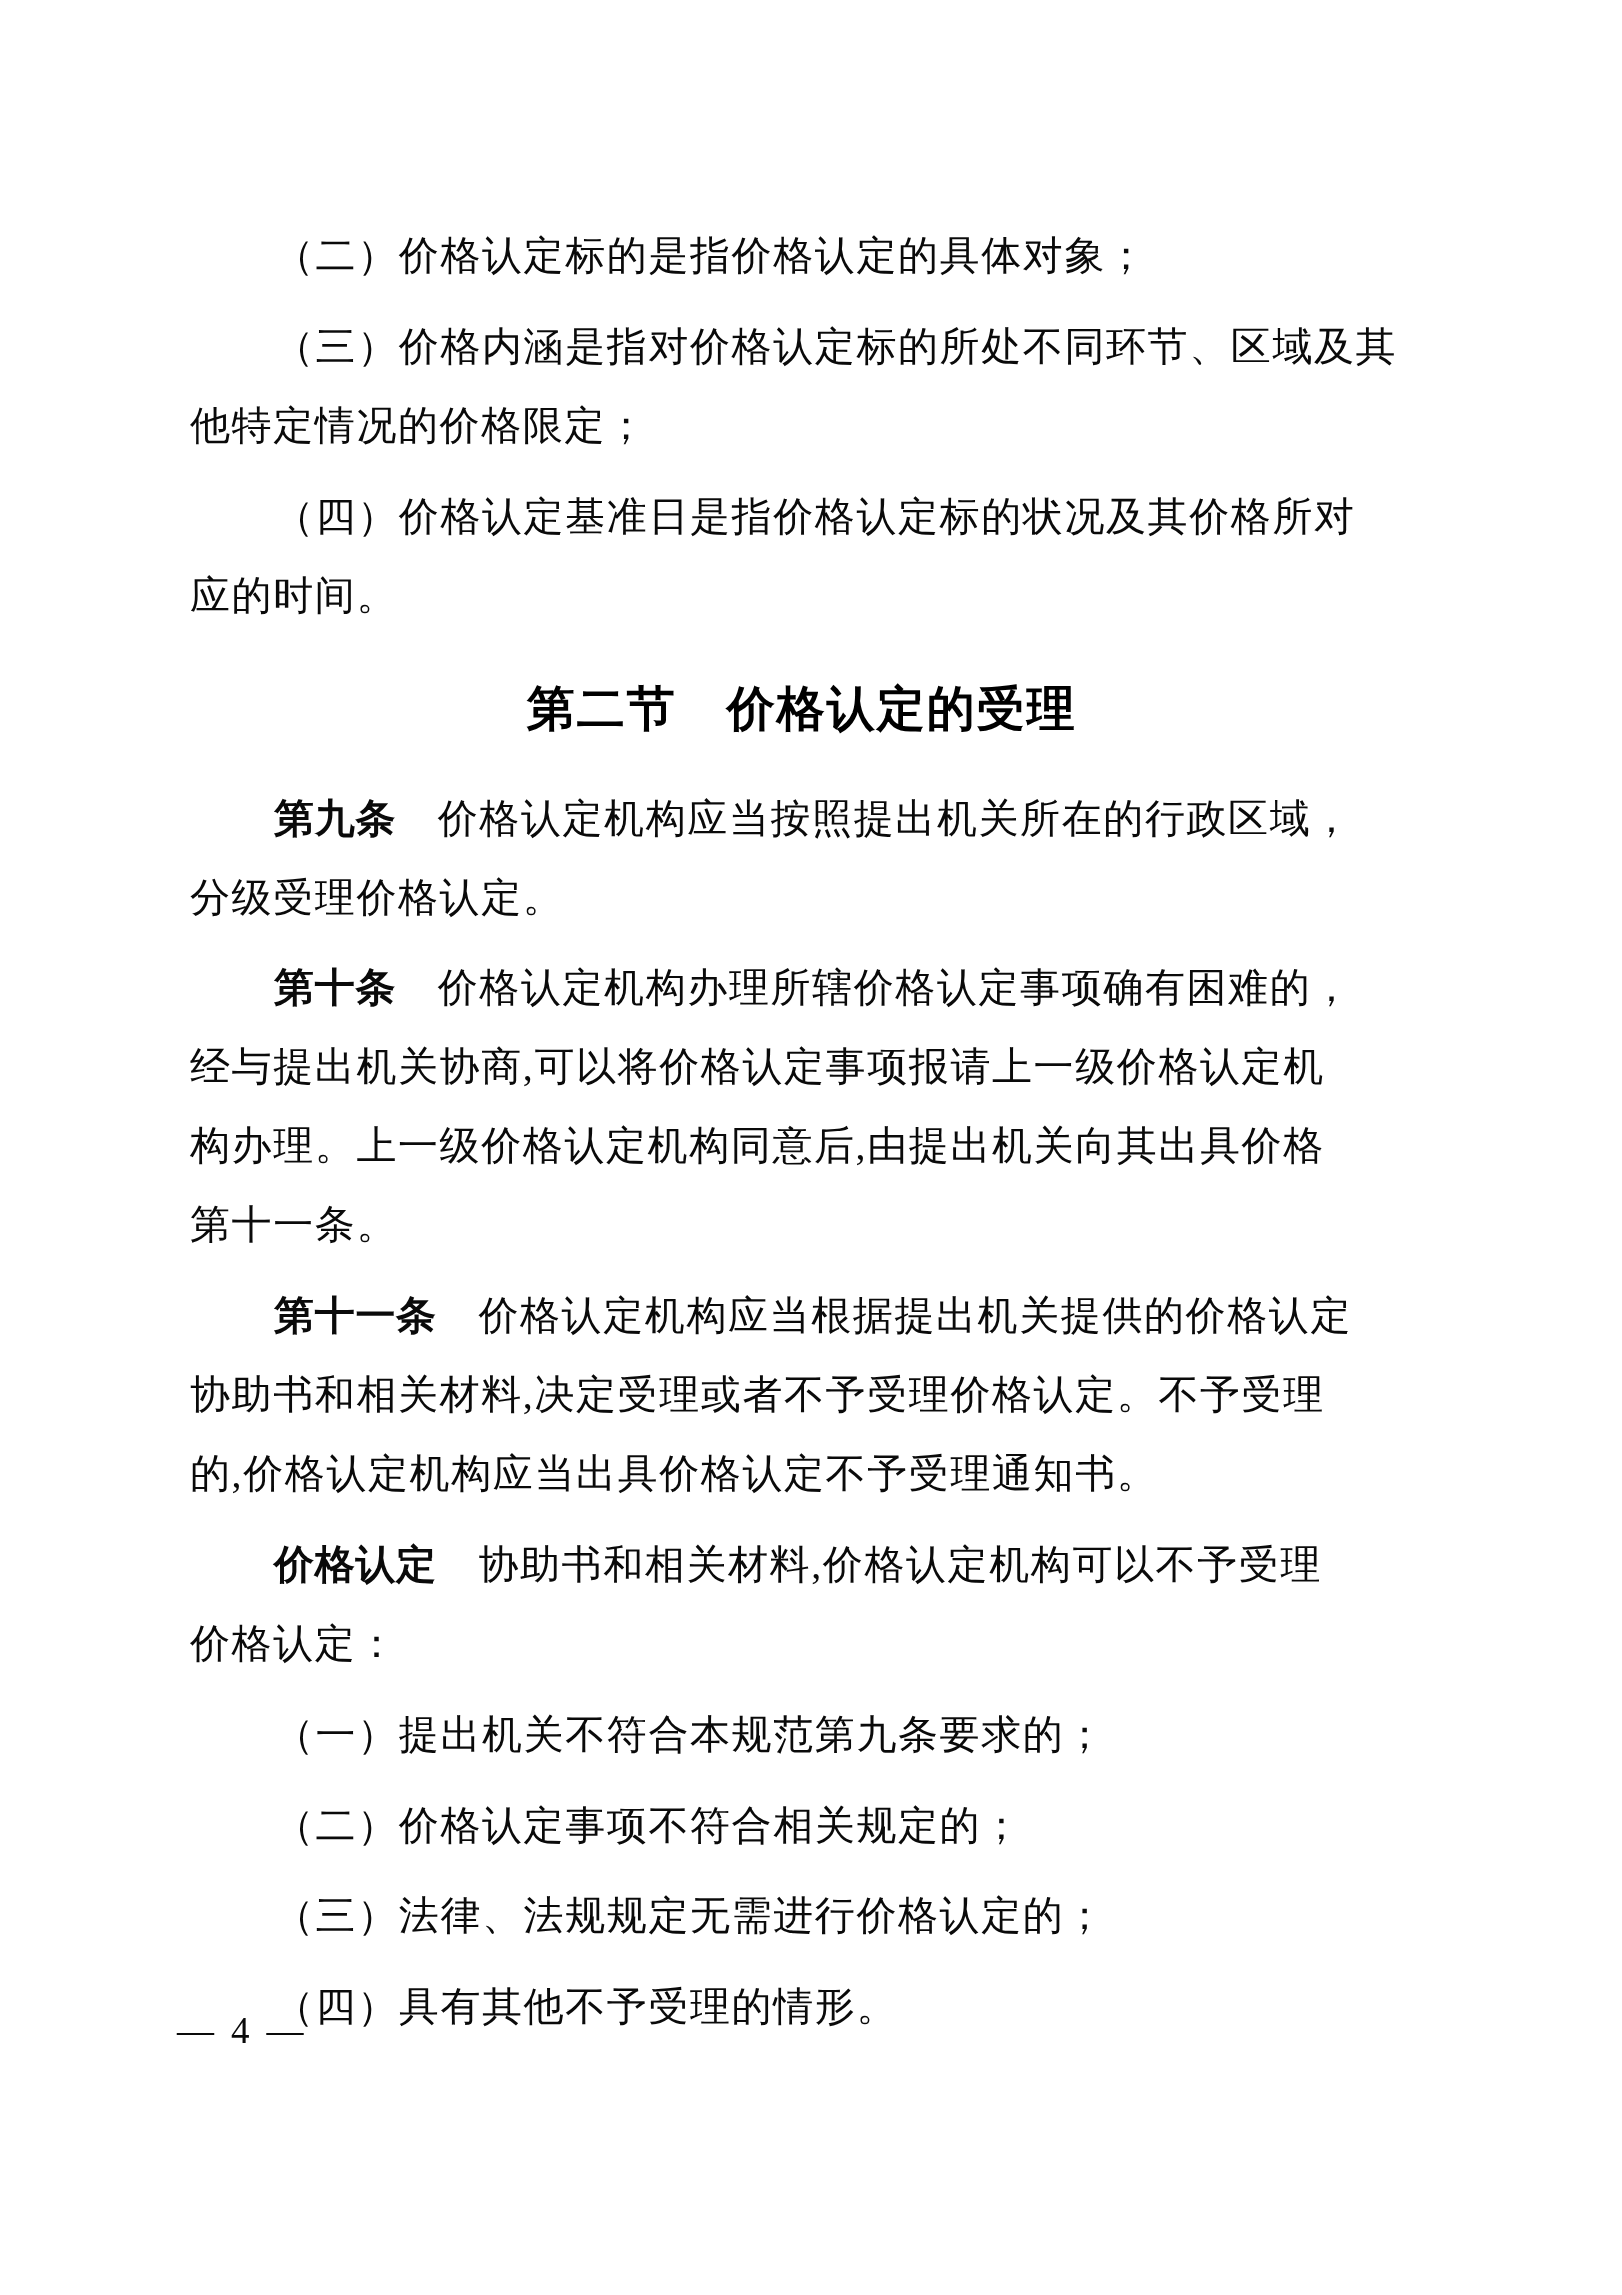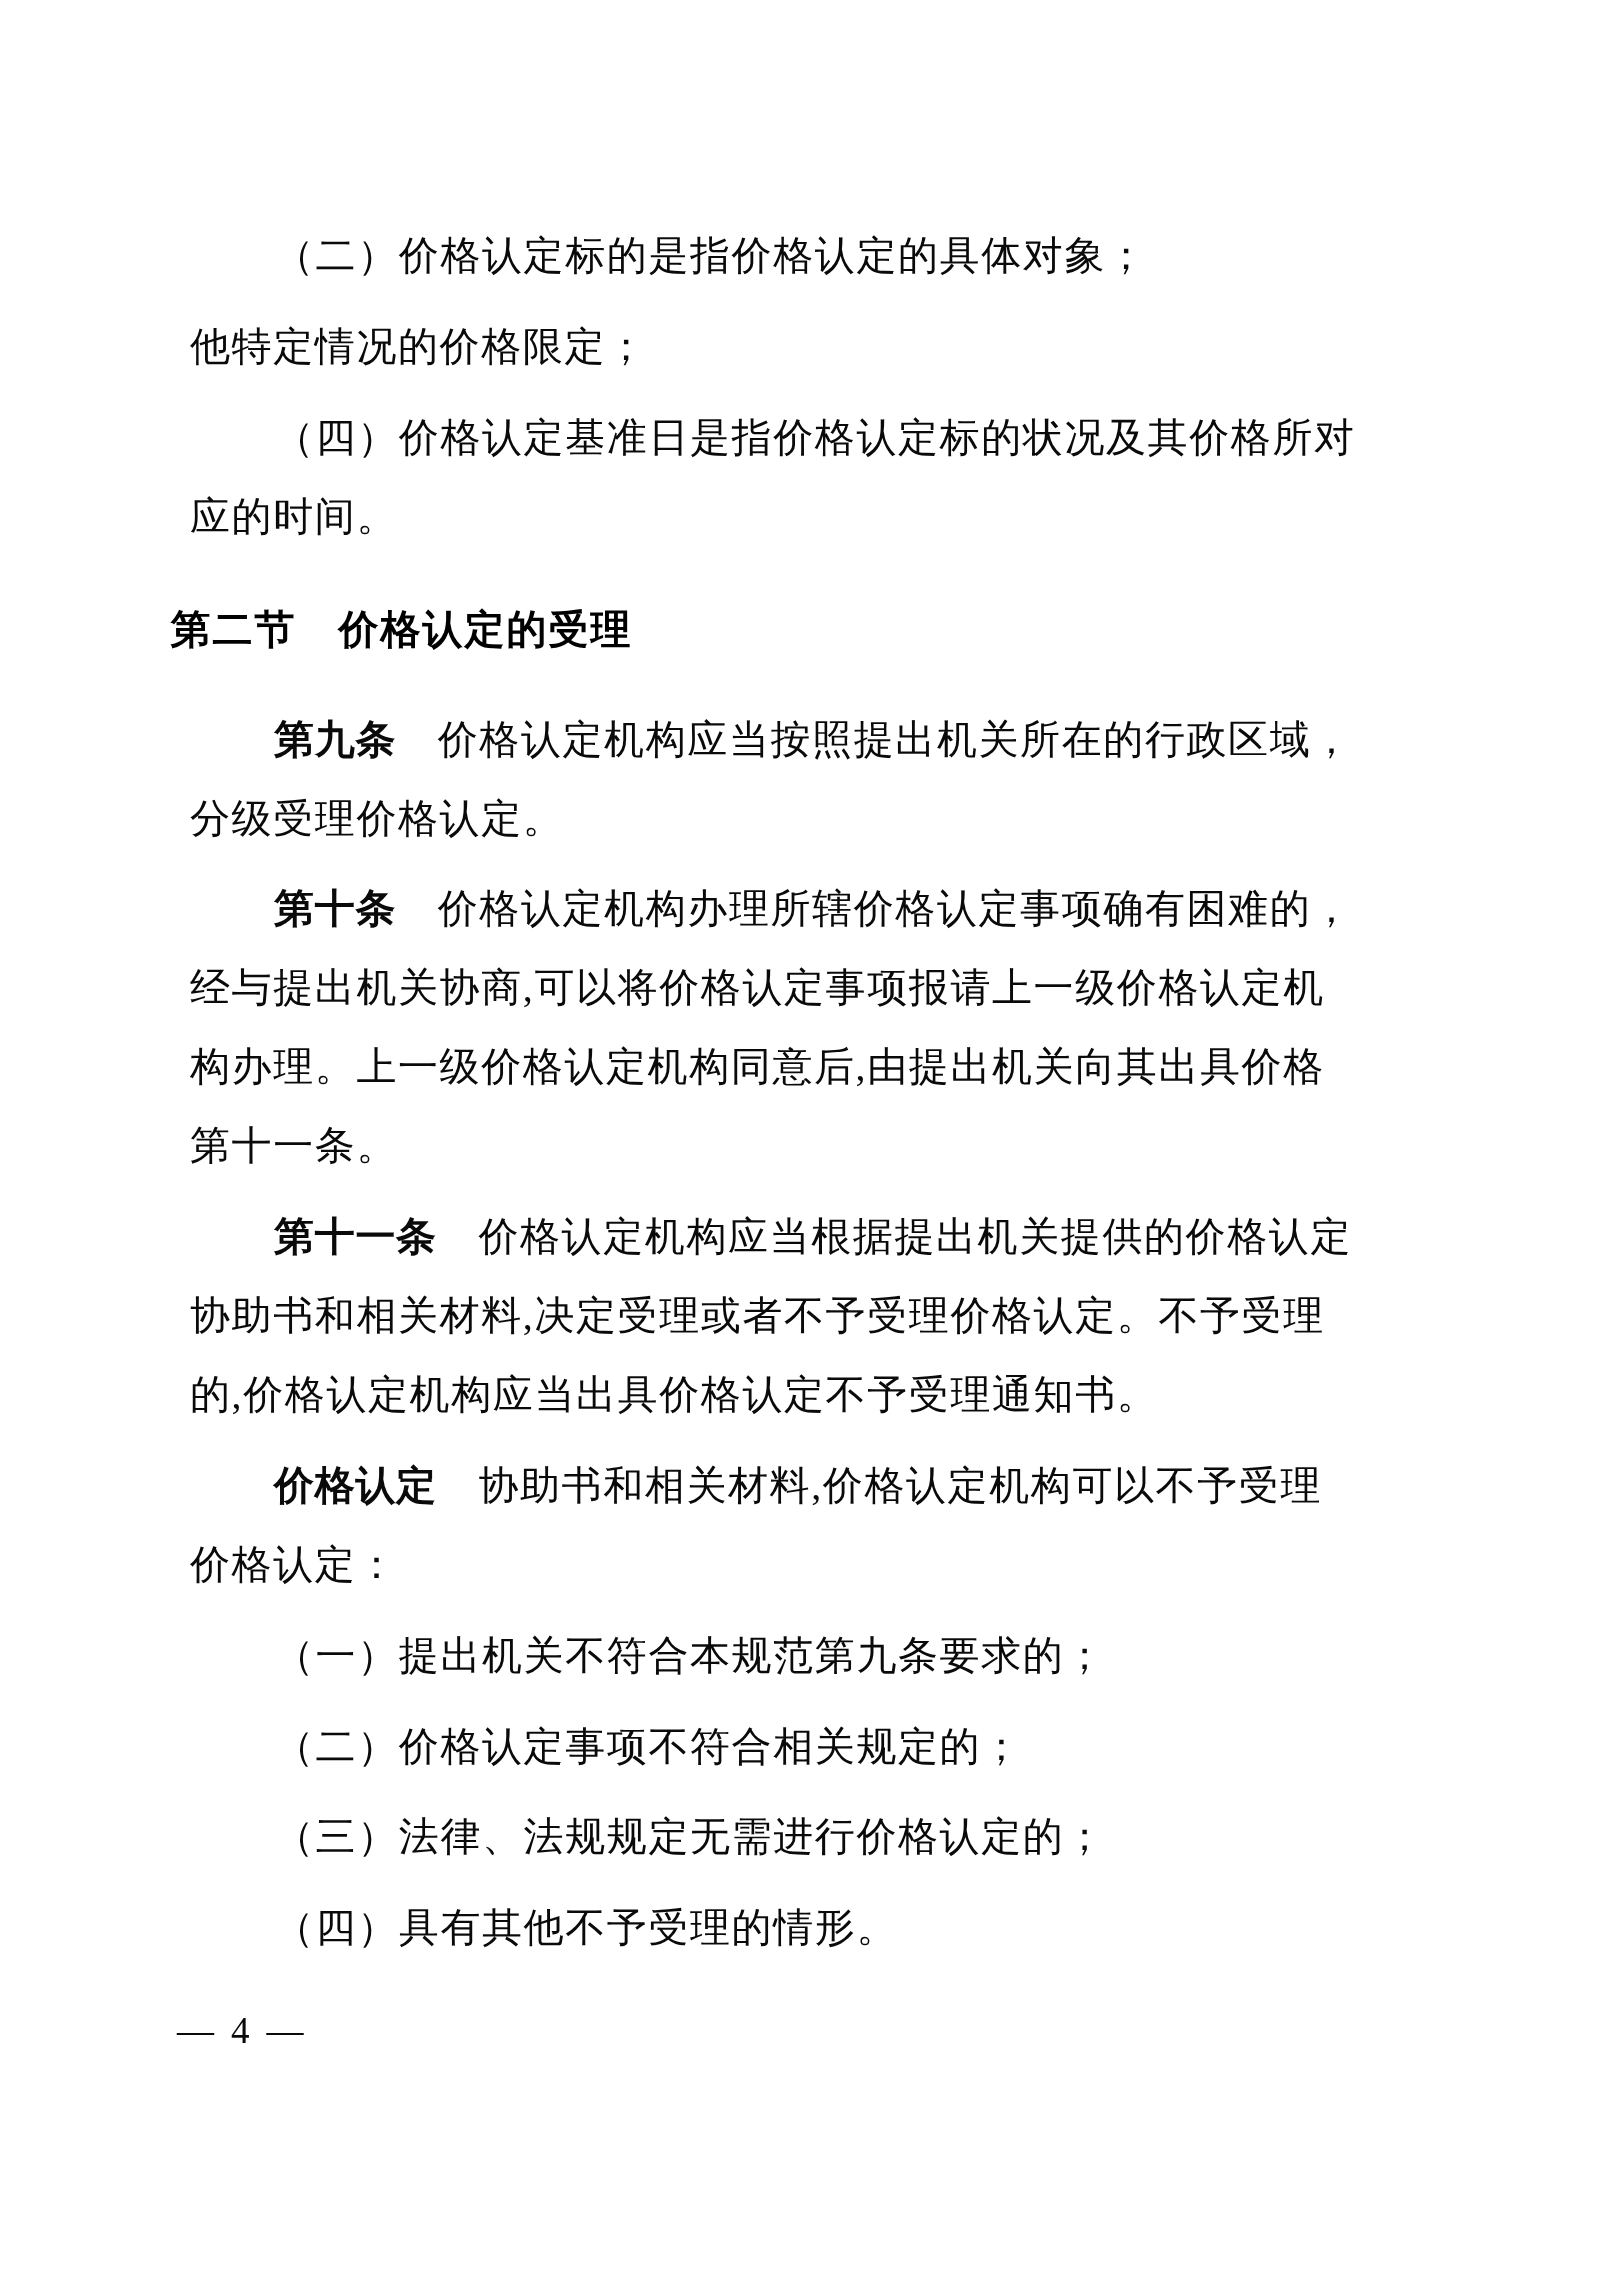--- a/index.html
+++ b/index.html
@@ -42,24 +42,24 @@
     font-weight: 400;
   }
 
   
   .indent {
     text-indent: 84px;
   }
 
   
   .section-heading {
-    font-size: 40px;
+    font-size: 48px;
     line-height: 79px;
     font-weight: 700;
-    text-align: left;
+    text-align: center;
     letter-spacing: 2px;
     white-space: pre;
     margin-left: -19.6px;
   }
 
   
   .article-no {
     font-weight: 700;
     letter-spacing: 0.7px;
   }
@@ -84,20 +84,21 @@
 </head>
 <body>
 
 <div class="page">
 
   <div class="textblock">
 
     <div class="line indent">（二）价格认定标的是指价格认定的具体对象；</div>
     <div class="gap-small"></div>
 
+    <div class="line indent">（三）价格内涵是指对价格认定标的所处不同环节、区域及其</div>
     <div class="line">他特定情况的价格限定；</div>
     <div class="gap-small"></div>
 
     <div class="line indent">（四）价格认定基准日是指价格认定标的状况及其价格所对</div>
     <div class="line">应的时间。</div>
 
     <div class="gap-heading-top"></div>
 
     <div class="section-heading">第二节　价格认定的受理</div>
 

